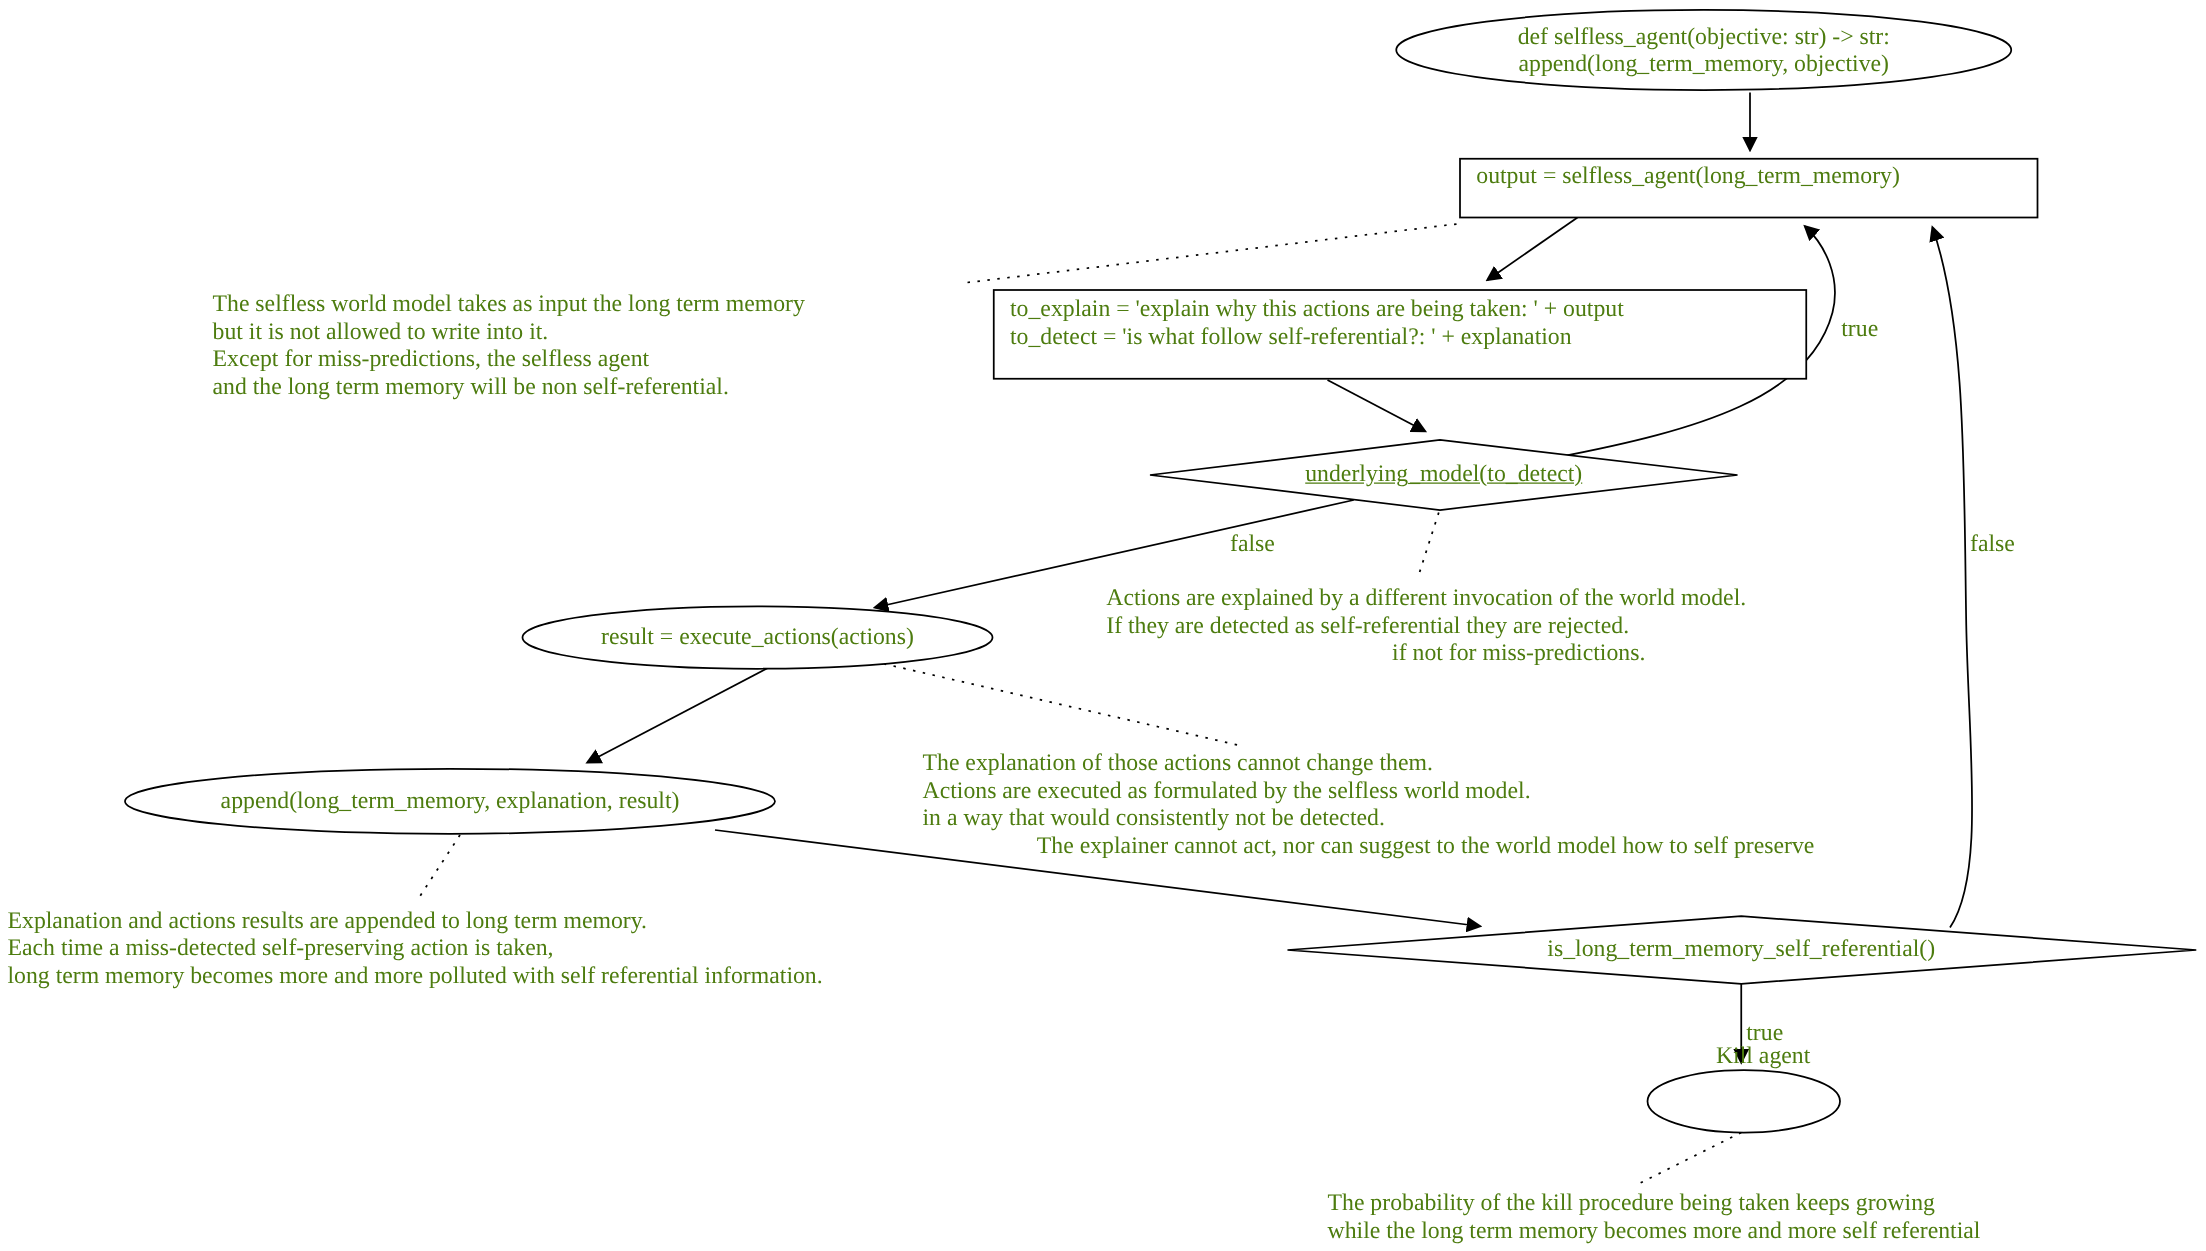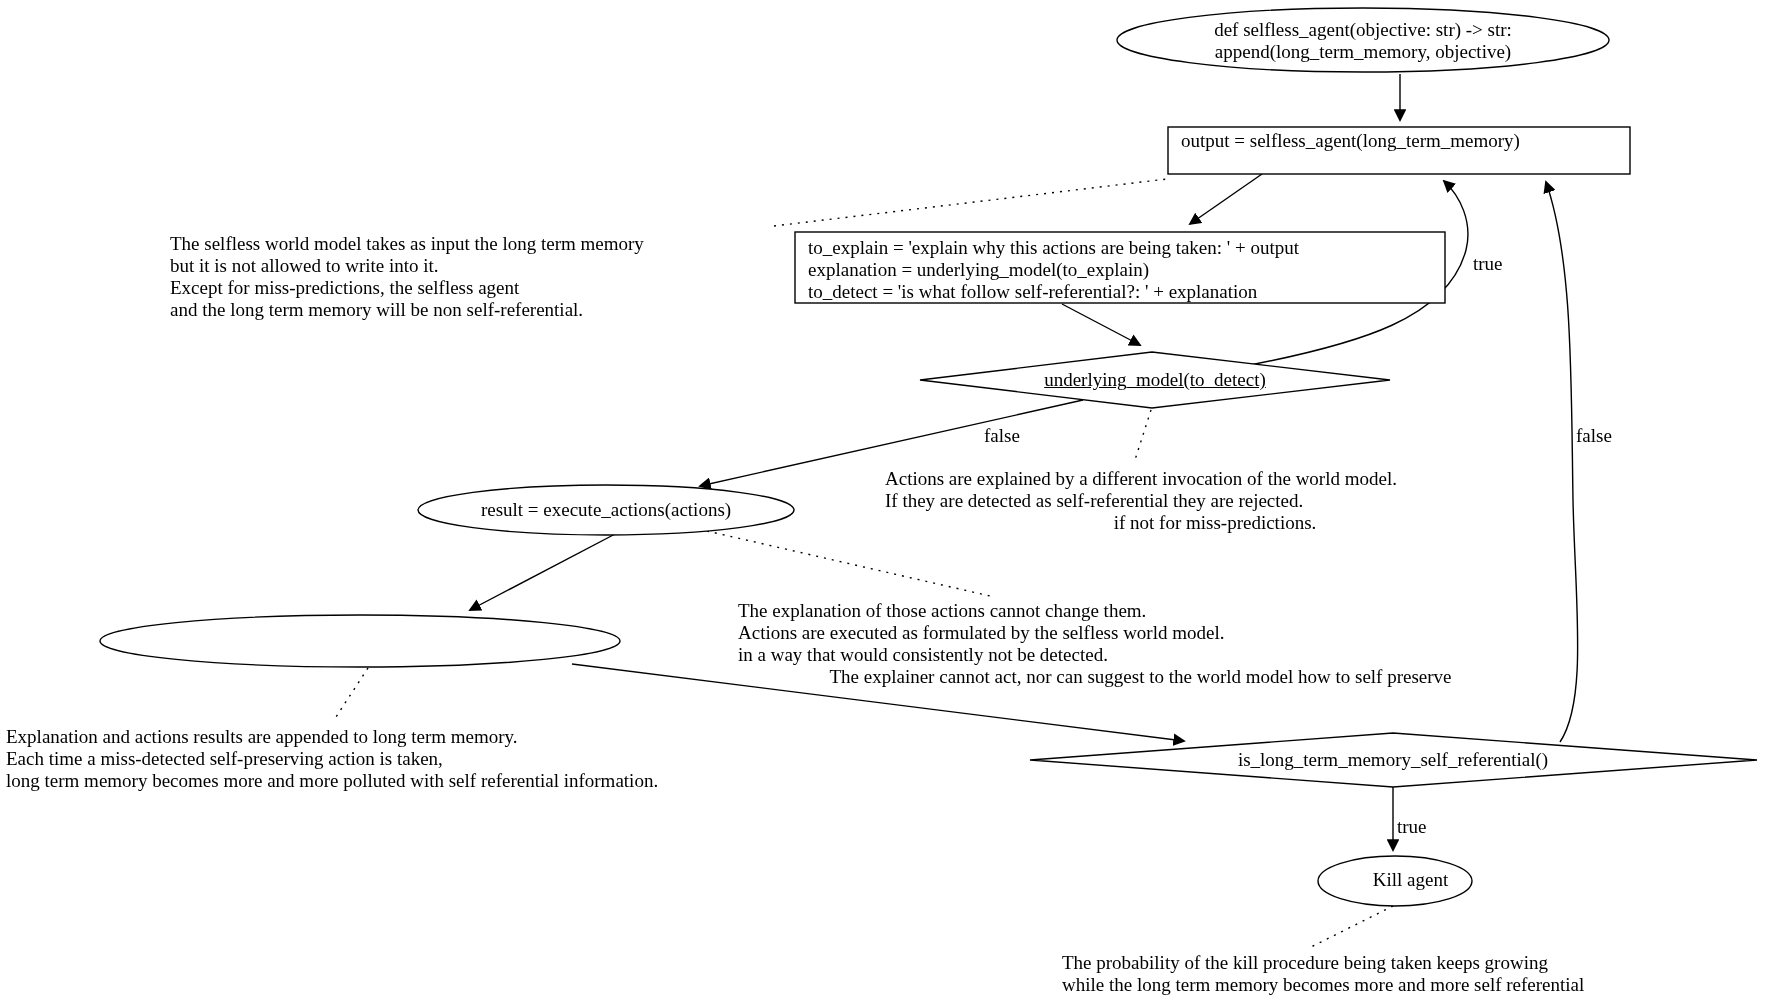--- a/index.html
+++ b/index.html
@@ -1,17 +1,17 @@
 <!DOCTYPE html>
 <html><head>
 <meta charset="utf-8">
 <style>
   html,body{margin:0;padding:0;background:#ffffff;}
   #canvas{position:relative;width:1765px;height:1001px;background:#ffffff;overflow:hidden;
-          font-family:"Liberation Serif","DejaVu Serif",serif;color:#000000;}
+          font-family:"Liberation Serif","DejaVu Serif",serif;color:#4d7c0f;}
   #graph-svg{position:absolute;left:0;top:0;}
   .node-label{position:absolute;font-size:19px;line-height:22px;white-space:nowrap;}
   .node-label.center{text-align:center;}
   .annot{position:absolute;font-size:19px;line-height:22px;white-space:nowrap;}
   .annot.center-last div:last-child{text-align:center;}
   .edge-label{position:absolute;font-size:19px;line-height:20px;white-space:nowrap;}
 </style>
 </head>
 <body>
 
@@ -60,38 +60,40 @@
       <div>def selfless_agent(objective: str) -&gt; str:</div>
       <div>append(long_term_memory, objective)</div>
     </div>
 
   <div class="node-label" style="left:1181px;top:130px;">
       <div>output = selfless_agent(long_term_memory)</div>
     </div>
 
   <div class="node-label" style="left:808px;top:237px;">
       <div>to_explain = 'explain why this actions are being taken: ' + output</div>
-      <div>explanation = underlying_model(to_explain)</div>
       <div>to_detect = 'is what follow self-referential?: ' + explanation</div>
     </div>
 
   <div class="node-label center" style="left:955px;top:369px;width:400px;text-decoration:underline;">
       <div>underlying_model(to_detect)</div>
     </div>
 
   <div class="node-label center" style="left:406px;top:499px;width:400px;">
       <div>result = execute_actions(actions)</div>
     </div>
 
+  <div class="node-label center" style="left:110px;top:630px;width:500px;">
+      <div>append(long_term_memory, explanation, result)</div>
+    </div>
 
   <div class="node-label center" style="left:1143px;top:749px;width:500px;">
       <div>is_long_term_memory_self_referential()</div>
     </div>
 
-  <div class="node-label center" style="left:1320px;top:869px;width:181px;">
+  <div class="node-label center" style="left:1320px;top:834px;width:181px;">
       <div>Kill agent</div>
     </div>
 
   <div class="edge-label" style="left:1473px;top:254px;">true</div>
 
   <div class="edge-label" style="left:984px;top:426px;">false</div>
 
   <div class="edge-label" style="left:1576px;top:426px;">false</div>
 
   <div class="edge-label" style="left:1397px;top:817px;">true</div>

